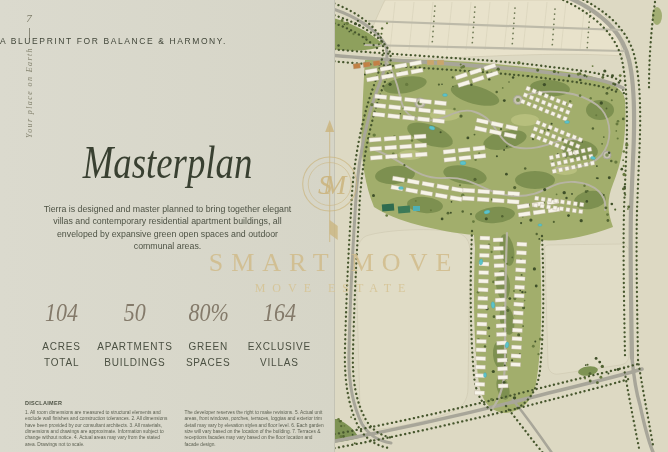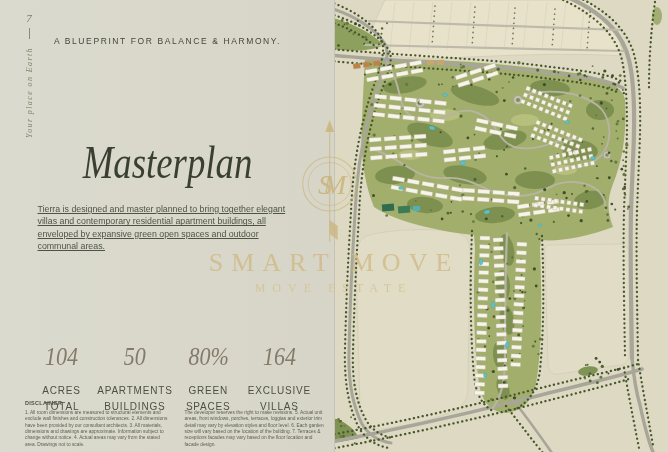--- a/index.html
+++ b/index.html
@@ -12,31 +12,31 @@
   .gutter{position:absolute;left:334px;top:0;bottom:0;width:1px;
           background:rgba(90,88,70,.14);z-index:4;}
 
   .page-marker{position:absolute;left:20px;top:12px;width:18px;text-align:center;}
   .page-number{font:italic 11px "Liberation Serif",serif;color:#7d7c68;}
   .marker-tick{width:1px;height:11px;background:#8a897a;margin:4px auto 8px;}
   .side-tagline{writing-mode:vertical-rl;transform:rotate(180deg);
                 font:italic 8px "Liberation Serif",serif;letter-spacing:1.4px;
                 color:#84836f;margin:0 auto;}
 
-  .kicker{position:absolute;top:36px;left:0;width:100%;text-align:center;
+  .kicker{position:absolute;top:36px;left:0;width:100%;
           font-size:8.5px;letter-spacing:1.6px;color:#42473a;}
   .title{position:absolute;top:136px;left:0;width:100%;margin:0;text-align:center;
          font:italic 400 46px "Liberation Serif",serif;color:#394031;
          transform:scaleX(.8);}
   .description{position:absolute;top:203px;left:50%;transform:translateX(-50%);
-               width:260px;margin:0;font-size:8.8px;
-               line-height:1.42;color:#4e5345;text-decoration:underline;}
+               width:260px;margin:0;text-align:center;font-size:8.8px;
+               line-height:1.42;color:#4e5345;}
 
   .stats{position:absolute;top:299px;left:26px;right:20px;display:flex;}
-  .stat{flex:1;text-align:center;margin-top:44px;}
+  .stat{flex:1;text-align:center;}
   .stat-value{display:block;font:italic 25px "Liberation Serif",serif;
               color:#847a6a;transform:scaleX(.88);}
   .stat-label{display:block;margin-top:12px;font-size:10px;letter-spacing:.8px;
               color:#4b5042;line-height:1.55;white-space:pre-line;}
 
   .disclaimer{position:absolute;left:25px;bottom:4px;width:302px;height:48px;overflow:hidden;}
   .disc-inner{width:604px;transform:scale(.5);transform-origin:0 0;color:#5b5f50;}
   .disc-title{font-size:11px;font-weight:bold;letter-spacing:.6px;margin:0 0 6px;color:#4c5143;}
   .disc-cols{display:flex;gap:34px;}
   .disc-col{flex:1;font-size:9.6px;line-height:1.34;margin:0;}

